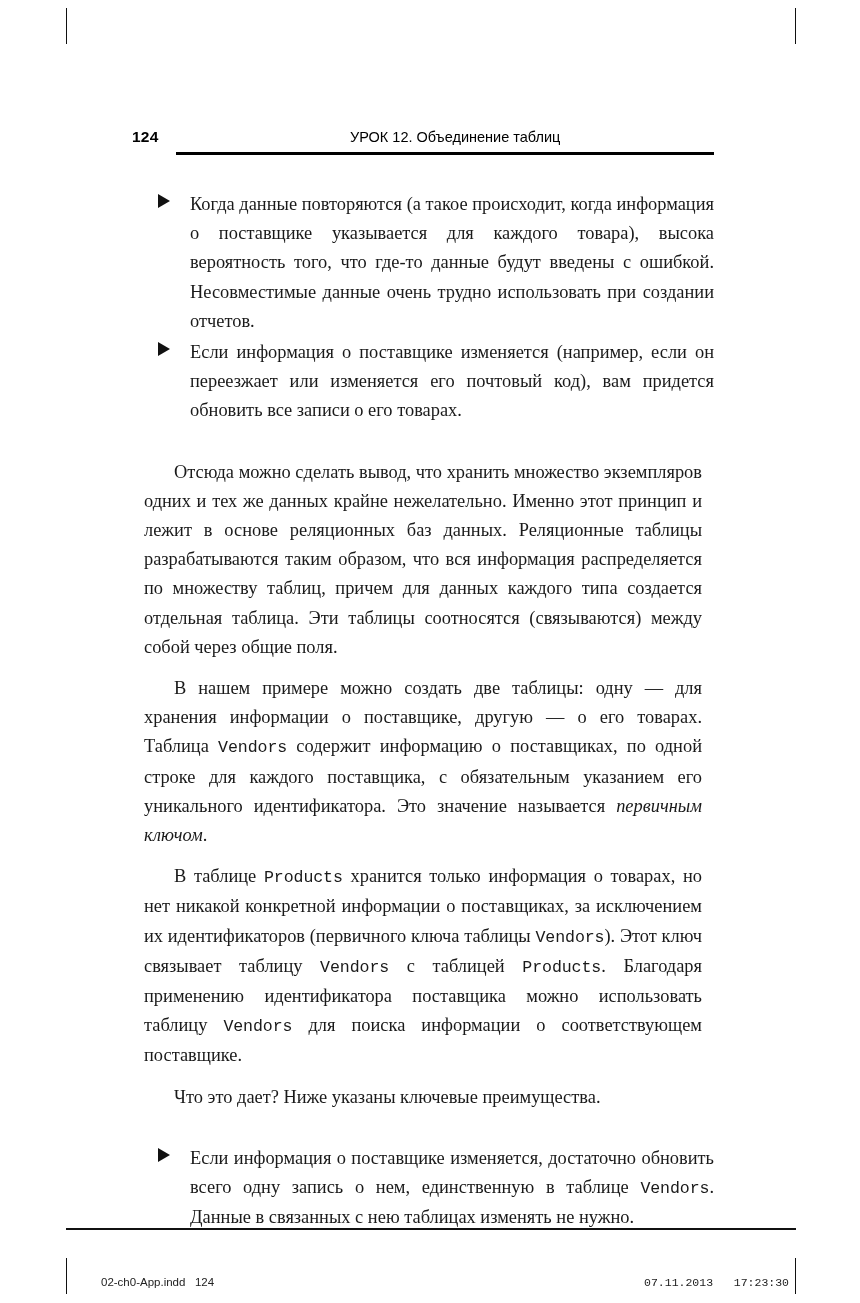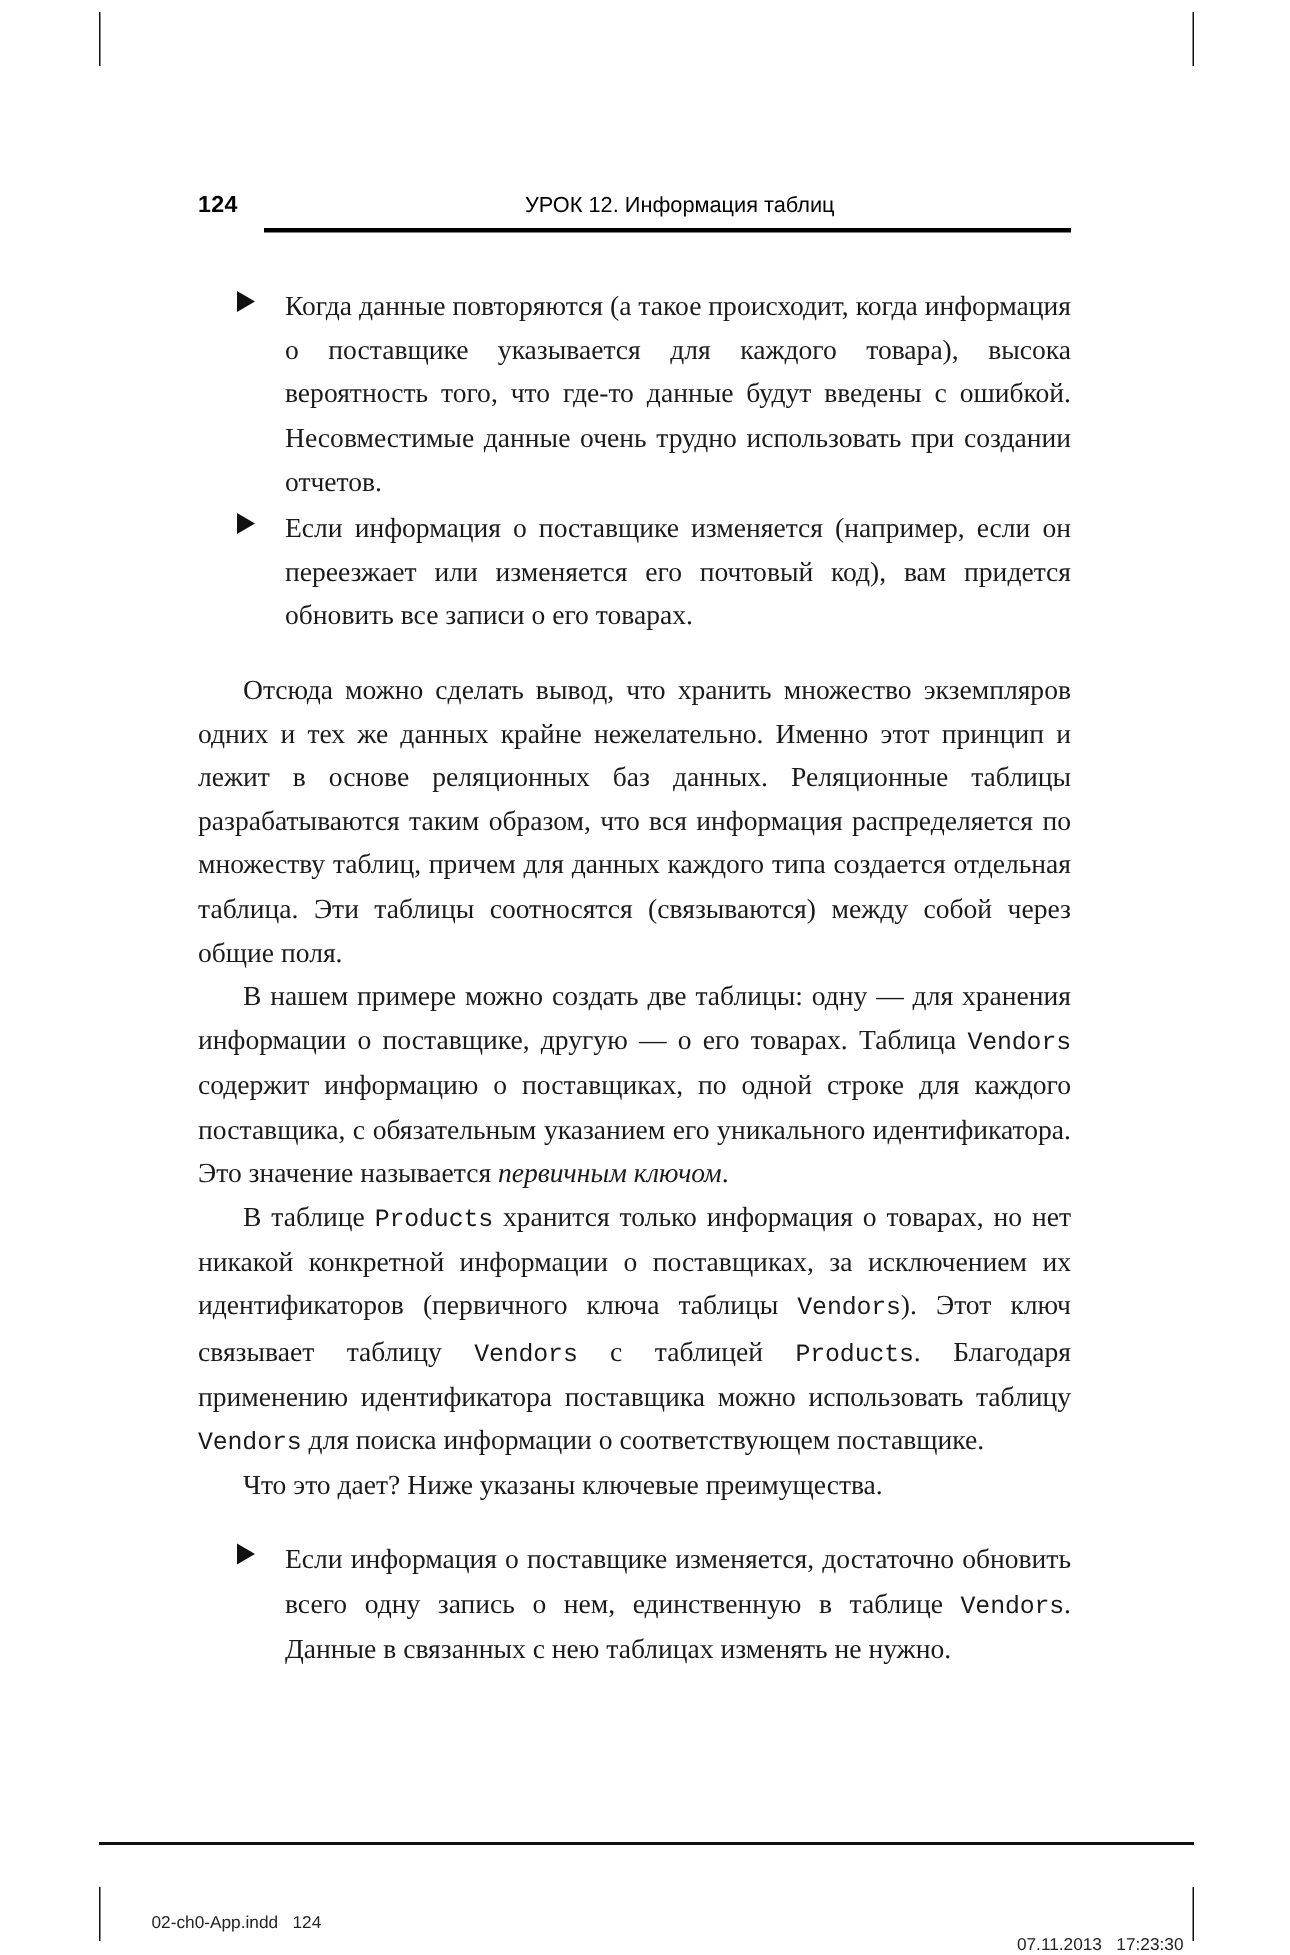--- a/index.html
+++ b/index.html
@@ -76,21 +76,21 @@
 
   
   .content {
     position: absolute;
     left: 132px;
     top: 190px;
     width: 582px;
   }
 
   p.para {
-    margin: 0;
+    margin: 12px;
     font-size: 18.4px;
     line-height: 29.2px;
     text-align: justify;
     text-indent: 30px;
     hyphens: manual;
   }
 
   ul.bullets {
     list-style: none;
     margin: 0;
@@ -149,37 +149,38 @@
   }
   .footer .slug-left {
     position: absolute;
     left: 16px;
     top: 0;
     white-space: pre;
   }
   .footer .slug-right {
     position: absolute;
     right: 26px;
-    top: 15px;
+    top: 0;
     white-space: pre;
+    font-family: Liberation Mono, monospace;
   }
 </style>
 </head>
 <body>
 
 <div class="page">
 
   <div class="crop-mark cm-tl-v"></div>
   <div class="crop-mark cm-tr-v"></div>
   <div class="crop-mark cm-bl-v"></div>
   <div class="crop-mark cm-br-v"></div>
 
   <div class="running-head">
     <div class="folio">124</div>
-    <div class="head-title"><span class="lesson-label">УРОК 12.</span> <span>Информация таблиц</span></div>
+    <div class="head-title"><span class="lesson-label">УРОК 12.</span> <span>Объединение таблиц</span></div>
     <div class="head-rule"></div>
   </div>
 
   <div class="content">
 
     <ul class="bullets">
       <li>
         <span class="bullet-glyph"></span>
         <span>Когда данные повторяются (а такое происходит, когда информация о поставщике указывается для каждого товара), высока вероятность того, что где-то данные будут введены с ошибкой. Несовместимые данные очень трудно использовать при создании отчетов.</span>
       </li>

